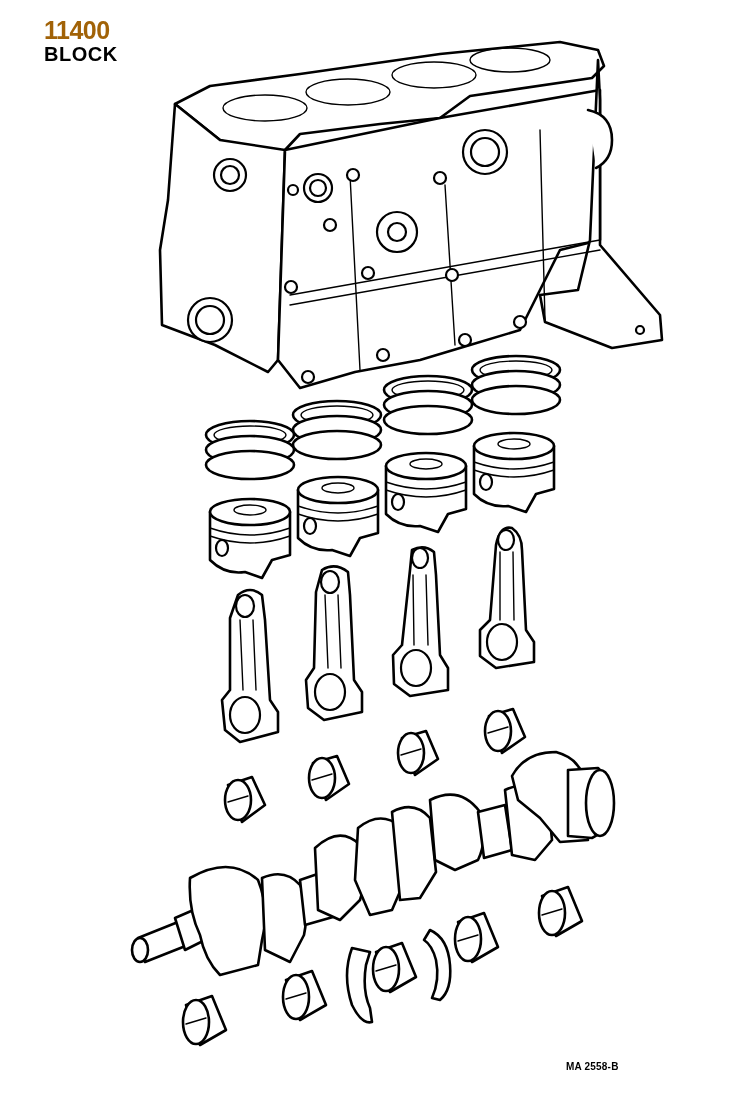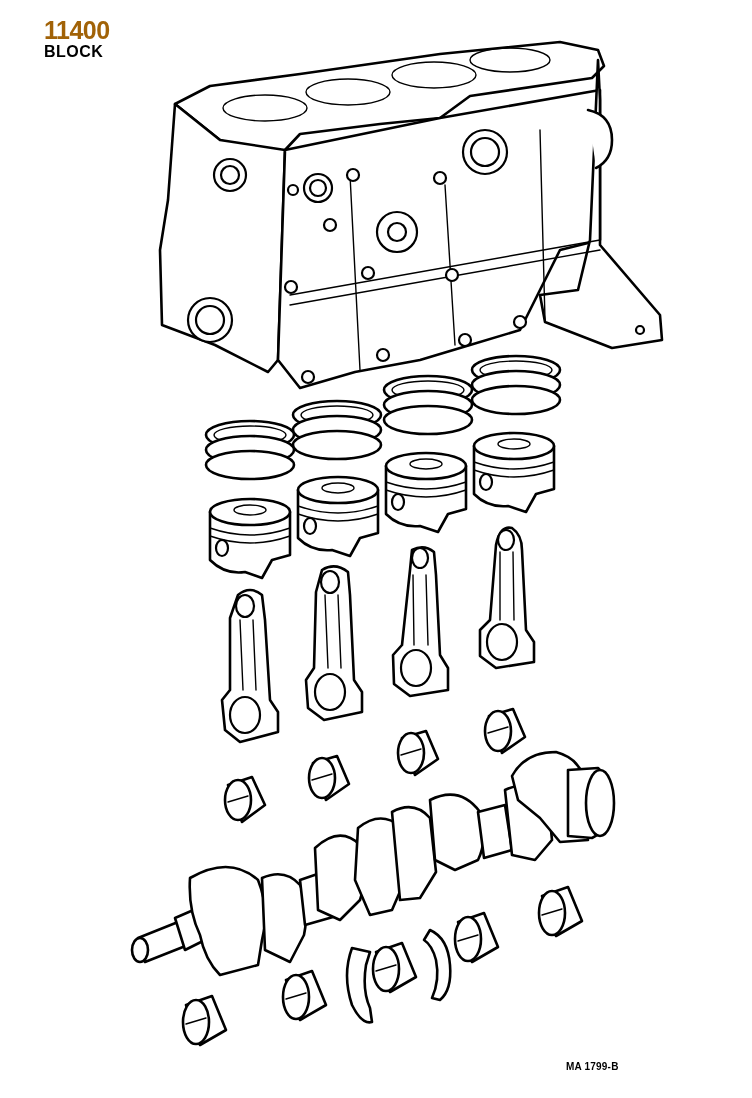--- a/index.html
+++ b/index.html
@@ -1,19 +1,19 @@
 <!DOCTYPE html>
 <html><head>
 <meta charset="utf-8">
 <style>
   html, body { margin: 0; padding: 0; background: #ffffff; }
   body { width: 752px; height: 1098px; position: relative; overflow: hidden; font-family: "Liberation Sans", sans-serif; }
   .title-block { position: absolute; left: 44px; top: 18px; line-height: 1; }
   .part-number { font-size: 25px; font-weight: bold; color: #a16207; letter-spacing: -0.5px; display: block; }
-  .part-name { font-size: 16px; font-weight: bold; color: #000; letter-spacing: 0.5px; display: block; margin-top: 1px; }
+  .part-name { font-size: 20px; font-weight: bold; color: #000; letter-spacing: 0.5px; display: block; margin-top: 1px; }
   .fig-code { position: absolute; left: 566px; top: 1061px; font-size: 10px; font-weight: bold; color: #000; letter-spacing: 0.2px; }
   svg.diagram { position: absolute; left: 0; top: 0; }
   .ln { fill: #fff; stroke: #000; stroke-width: 2.6; stroke-linejoin: round; stroke-linecap: round; }
   .th { fill: none; stroke: #000; stroke-width: 1.4; stroke-linecap: round; }
   .hole { fill: #fff; stroke: #000; stroke-width: 2.2; }
 </style>
 </head>
 <body>
 
 <div class="title-block">
@@ -235,13 +235,13 @@
   <g>
     <g>
       <path class="ln" d="M352 948 Q342 975 352 1005 Q362 1025 372 1022 L370 1008 Q362 990 366 965 L370 952 Z"></path>
     </g>
     <g>
       <path class="ln" d="M430 930 Q448 938 450 965 Q452 990 440 1000 L432 998 Q440 980 436 960 Q432 945 424 940 Z"></path>
     </g>
   </g>
 </svg>
 
-<div class="fig-code">MA 1799-B</div>
+<div class="fig-code">MA 2558-B</div>
 
 </body></html>

